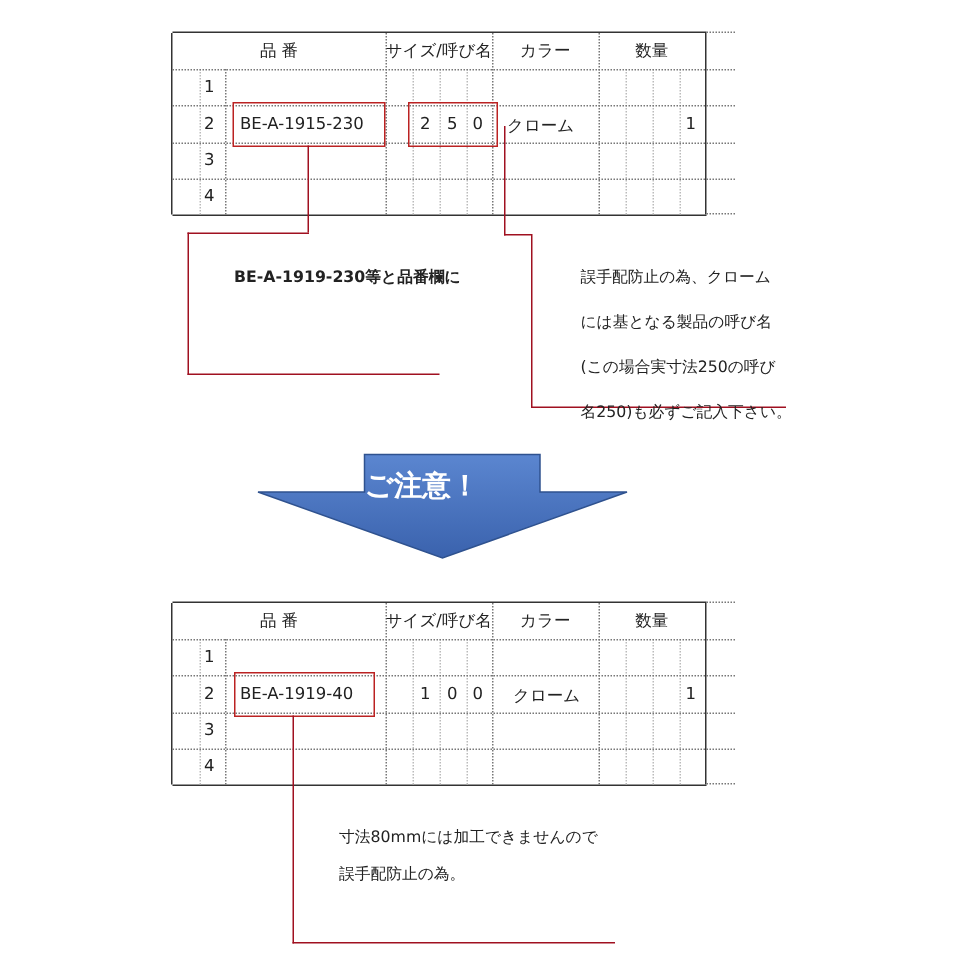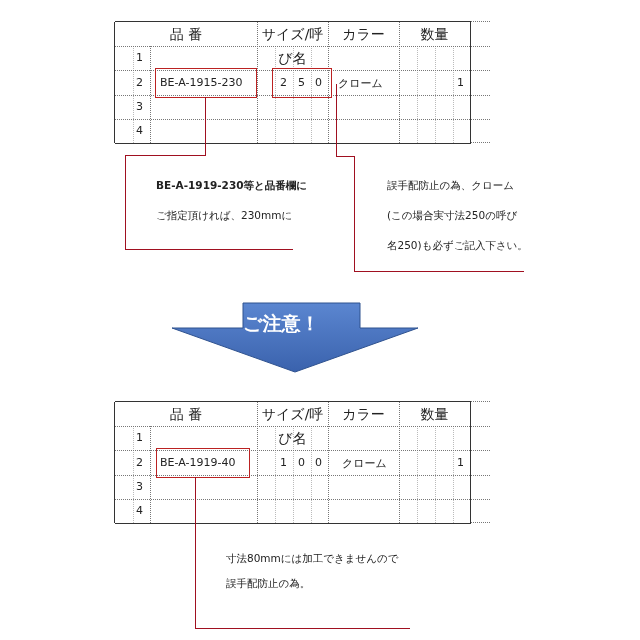--- a/index.html
+++ b/index.html
@@ -3,21 +3,21 @@
 <meta charset="utf-8">
 <style>
   html,body{margin:0;padding:0;background:#fff;}
   body{width:640px;height:640px;position:relative;overflow:hidden;font-family:"DejaVu Sans",sans-serif;color:#222;}
   .abs{position:absolute;}
   .tbl{position:absolute;width:356px;height:121px;border-top:1px solid #333;border-bottom:1px solid #333;}
   .vl{position:absolute;top:0;bottom:0;border-left:1px dotted #777;}
   .vlf{position:absolute;border-left:1px dotted #bbb;}
   .vs{position:absolute;top:0;bottom:0;border-left:1px solid #333;}
   .hl{position:absolute;left:0;border-top:1px dotted #777;}
-  .hdr{position:absolute;top:0;height:24px;line-height:24px;font-size:14px;text-align:center;}
+  .hdr{position:absolute;top:0;height:24px;line-height:24px;font-size:11px;text-align:center;}
   .rn{position:absolute;left:21px;font-size:11px;}
   .cell{position:absolute;font-size:11px;}
   .redbox{position:absolute;border:1px solid #b22;}
   .rline{position:absolute;background:#a01020;}
   .note{position:absolute;font-size:10.5px;line-height:30px;margin-left:20px;}
 </style>
 </head>
 <body>
 
 <div class="tbl" style="left:115px;top:21px;">
@@ -58,29 +58,29 @@
 
 <div class="redbox" style="left:155px;top:68px;width:100px;height:28px"></div>
 <div class="redbox" style="left:272px;top:68px;width:58px;height:28px"></div>
 
 <div class="rline" style="left:205px;top:97px;width:1px;height:58px"></div>
 <div class="rline" style="left:125px;top:155px;width:81px;height:1px"></div>
 <div class="rline" style="left:125px;top:155px;width:1px;height:95px"></div>
 <div class="rline" style="left:125px;top:249px;width:168px;height:1px"></div>
 <div class="note" style="left:136px;top:170px">
   <div style="font-weight:bold">BE-A-1919-230等と品番欄に</div>
-  <div>ご指定頂ければ、230mmに</div>
 </div>
 
 <div class="rline" style="left:336px;top:84px;width:1px;height:73px"></div>
 <div class="rline" style="left:336px;top:156px;width:18px;height:1px"></div>
 <div class="rline" style="left:354px;top:156px;width:1px;height:116px"></div>
 <div class="rline" style="left:354px;top:271px;width:170px;height:1px"></div>
 <div class="note" style="left:367px;top:170px">
   <div>誤手配防止の為、クローム</div>
+  <div>には基となる製品の呼び名</div>
   <div>(この場合実寸法250の呼び</div>
   <div>名250)も必ずご記入下さい。</div>
 </div>
 
 <svg class="abs" style="left:170px;top:295px" width="250" height="80">
   <defs>
       <linearGradient id="g" x1="0" y1="0" x2="0" y2="1">
         <stop offset="0" stop-color="#5b86d0"></stop>
         <stop offset="1" stop-color="#3a62ad"></stop>
       </linearGradient>

